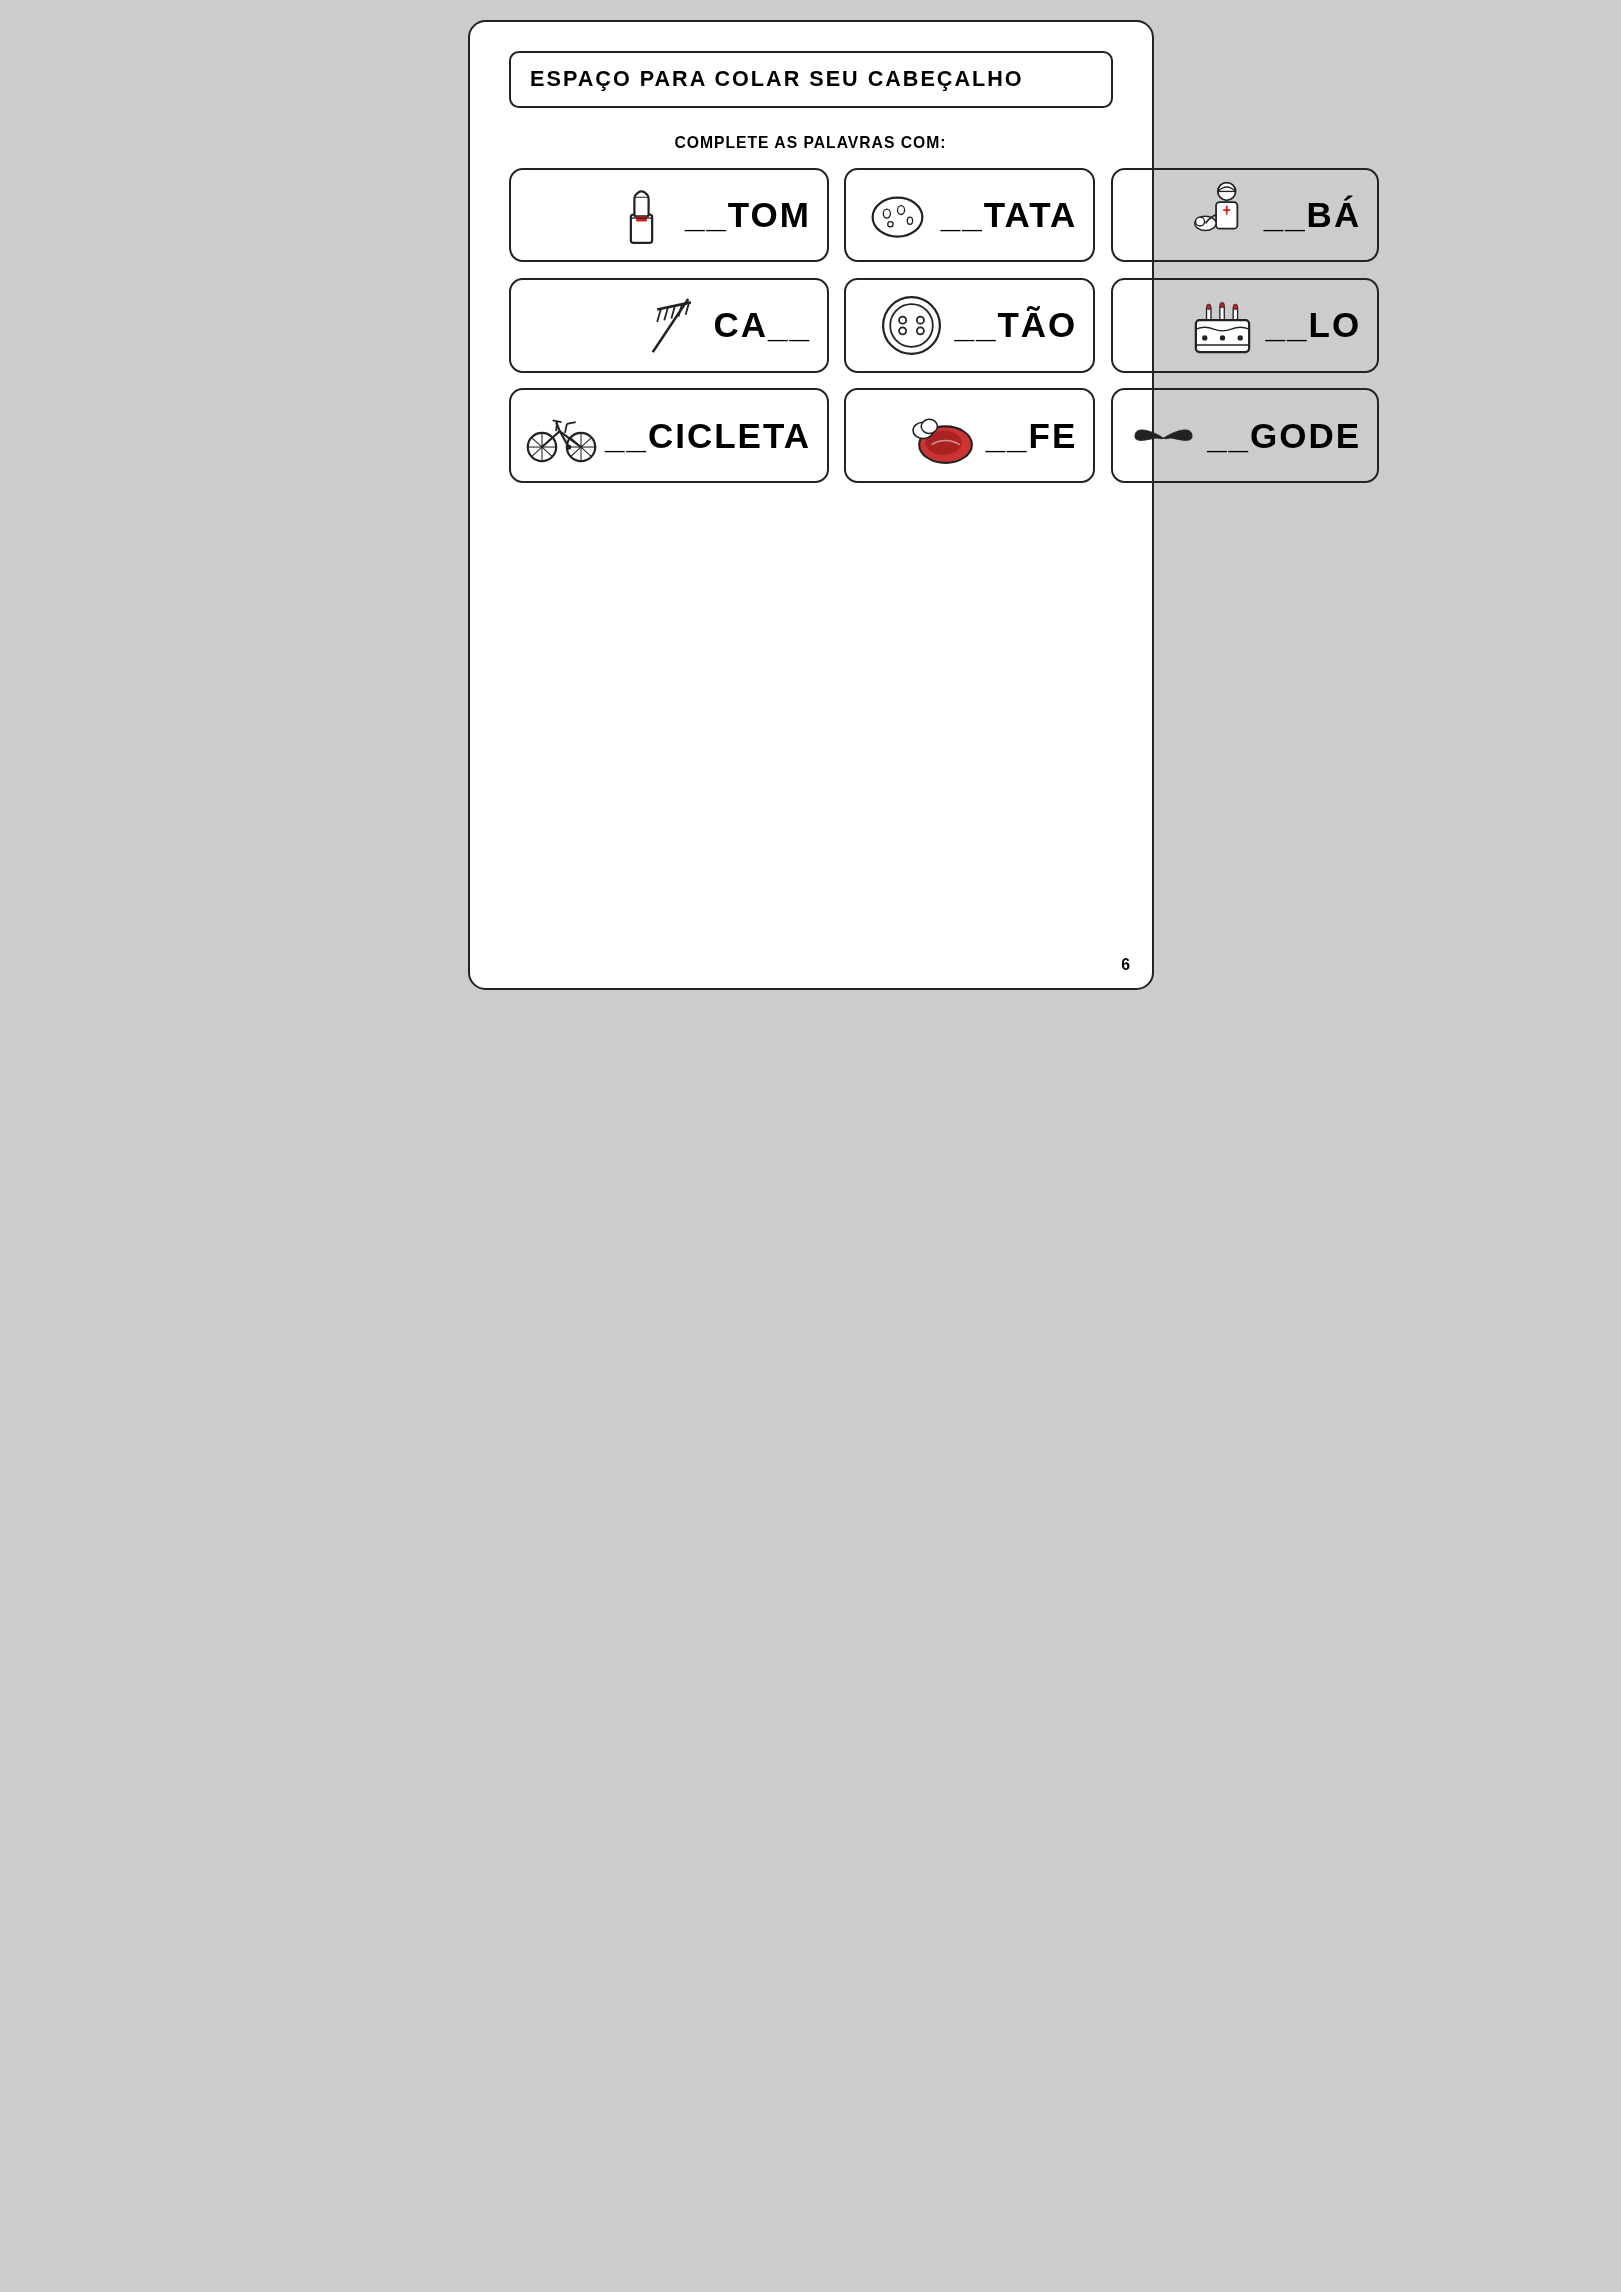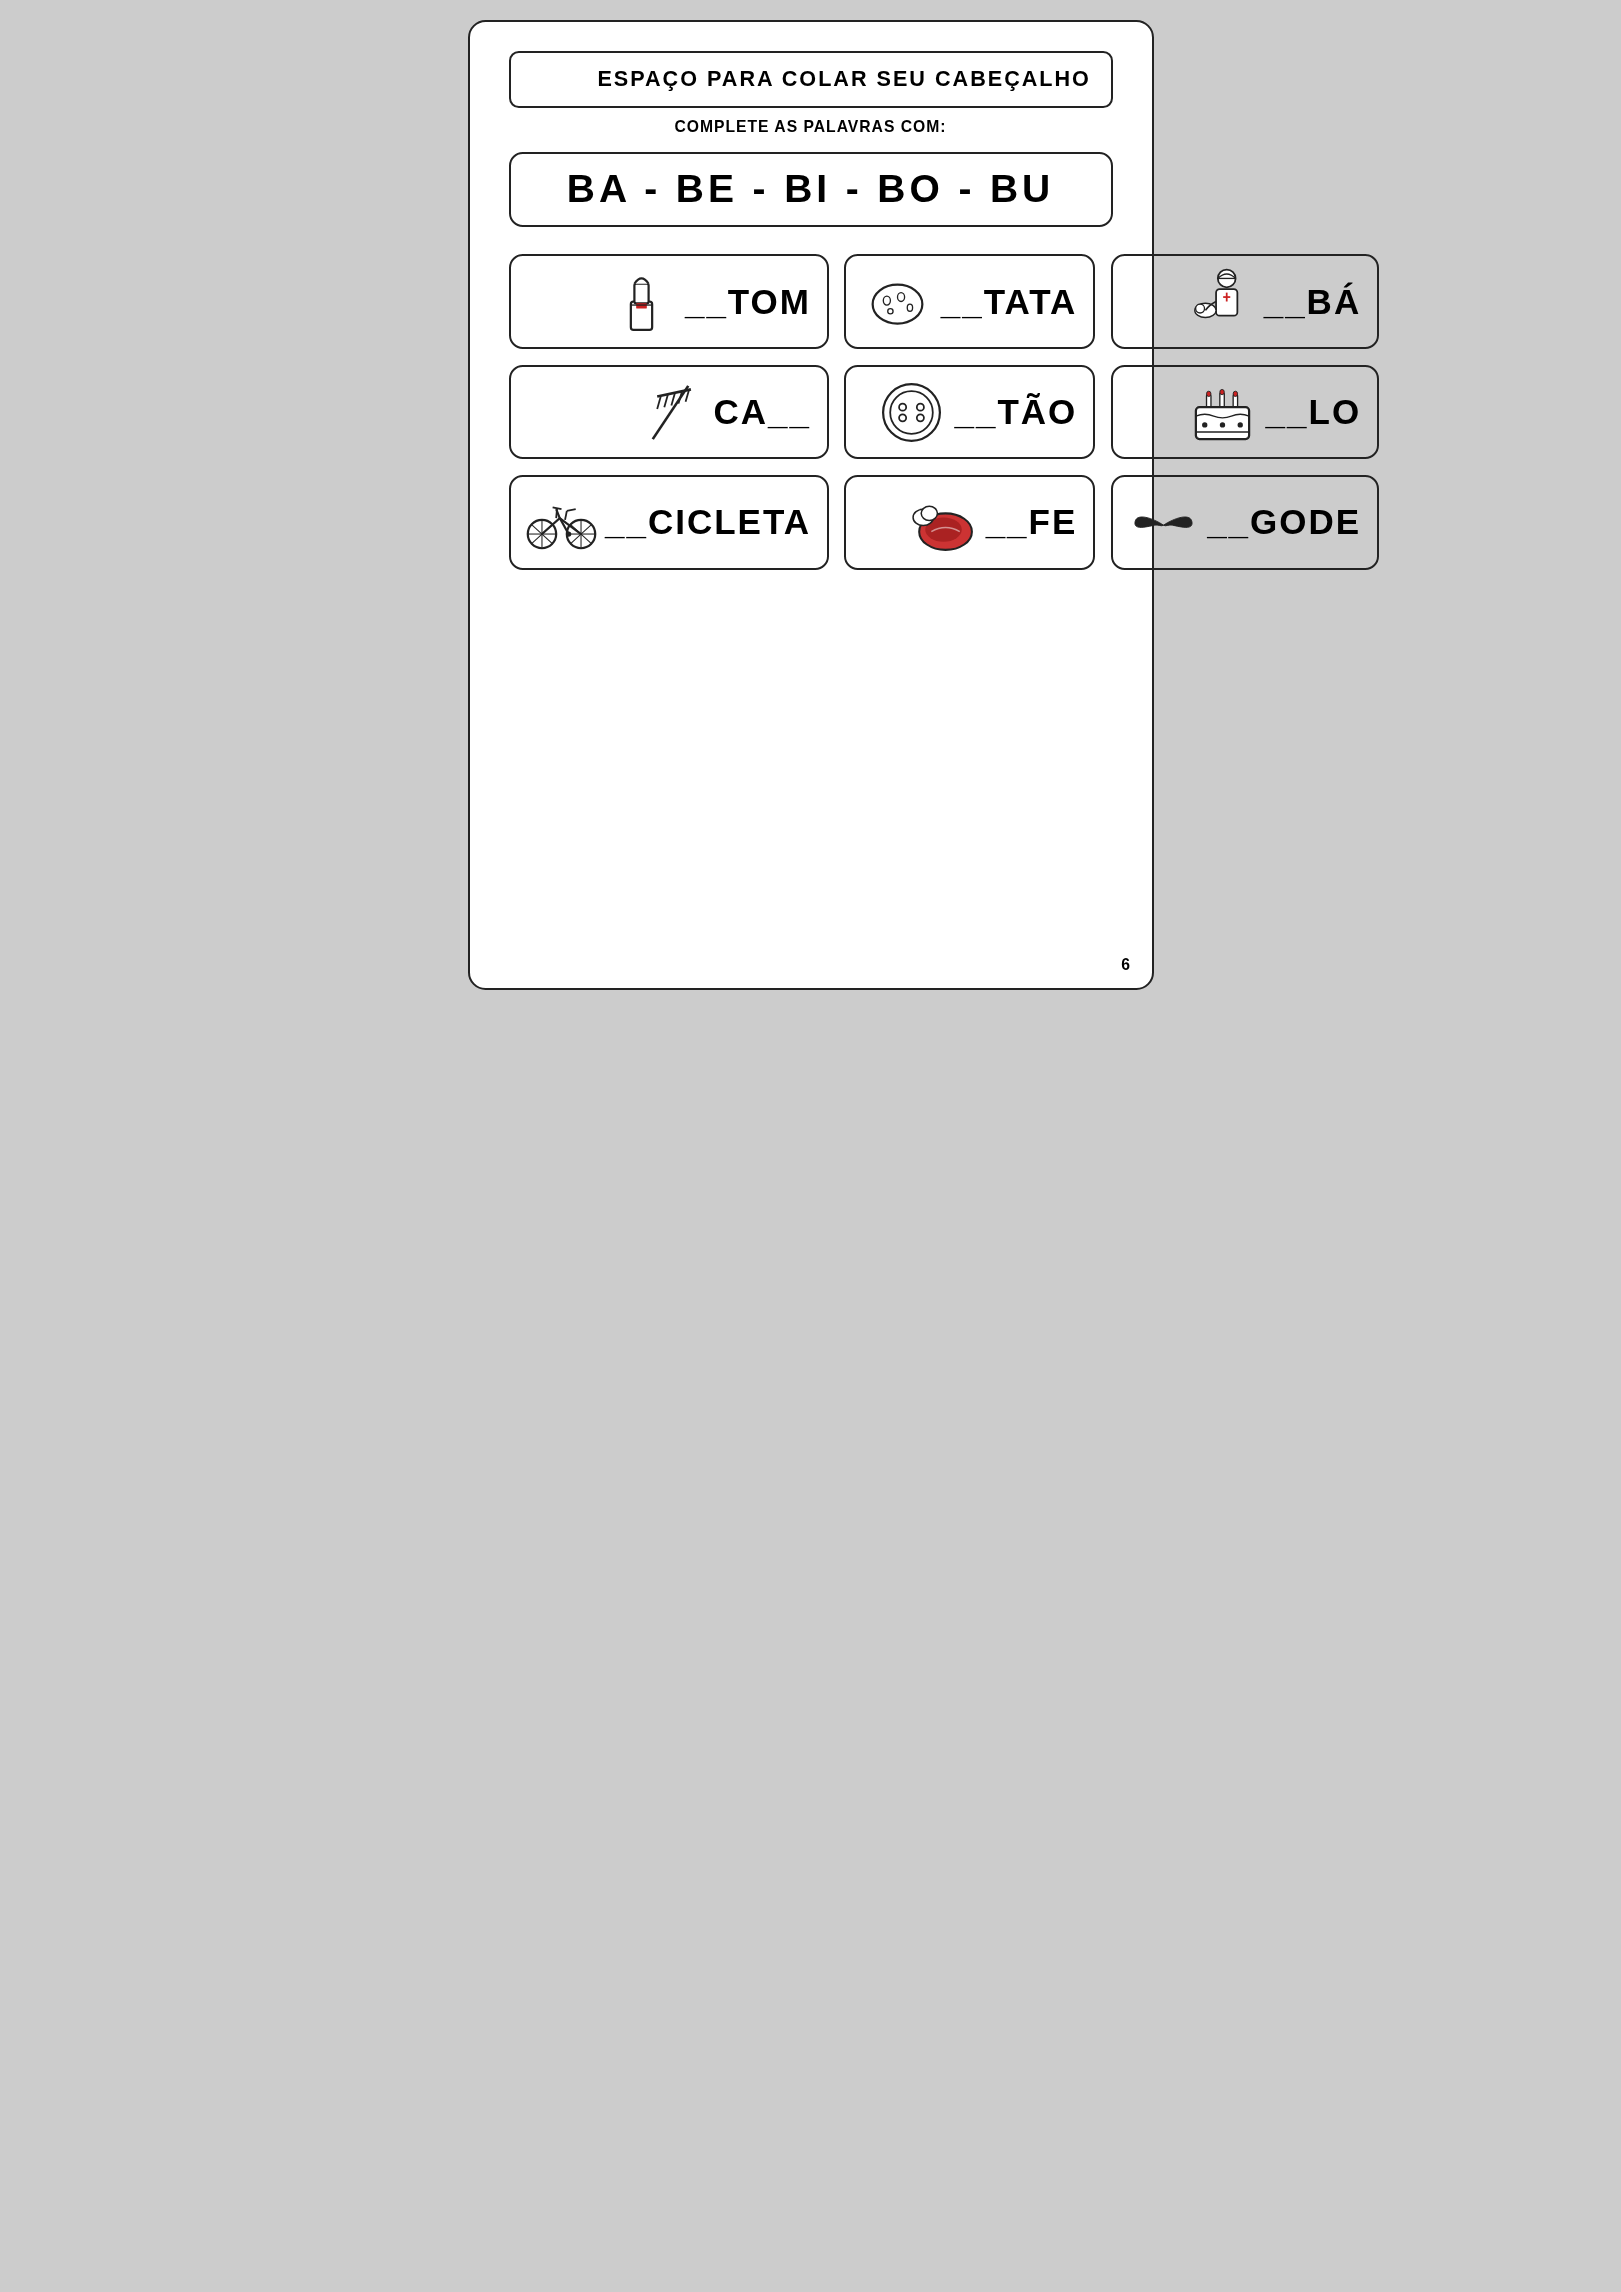--- a/index.html
+++ b/index.html
@@ -17,22 +17,22 @@
       min-height: 970px;
       border-radius: 17.6px;
       border: 2.5px solid #222;
       padding: 29px 39px 29px 39px;
       position: relative;
     }
     .header-box {
       border: 2.5px solid #222;
       border-radius: 9.8px;
       padding: 13.7px 19.6px;
-      text-align: right;
-      margin-bottom: 10px;
+      text-align: left;
+      margin-bottom: 26px;
     }
     .header-box h1 {
       font-size: 21.6px;
       font-weight: 900;
       letter-spacing: 2px;
       text-transform: uppercase;
     }
     .subtitle {
       font-size: 15.7px;
       font-weight: 700;
@@ -96,23 +96,20 @@
     }
   </style>
 </head>
 <body>
 
 <div class="page">
   <div class="header-box">
     <h1>ESPAÇO PARA COLAR SEU CABEÇALHO</h1>
   </div>
   <p class="subtitle">COMPLETE AS PALAVRAS COM:</p>
-  <div class="syllable-box">
-    <span>BA - BE - BI - BO - BU</span>
-  </div>
 
   <div class="words-grid">
 
     <div class="word-card">
       <div class="word-icon">
         <svg viewBox="0 0 60 80" fill="none" xmlns="http://www.w3.org/2000/svg">
           <rect x="18" y="40" width="24" height="32" rx="3" fill="white" stroke="#222" stroke-width="2.5"></rect>
           <rect x="22" y="20" width="16" height="22" rx="2" fill="white" stroke="#222" stroke-width="2.5"></rect>
           <path d="M22 20 Q30 8 38 20" fill="white" stroke="#222" stroke-width="2.5"></path>
           <rect x="24" y="42" width="12" height="6" rx="1" fill="#cc2222"></rect>

